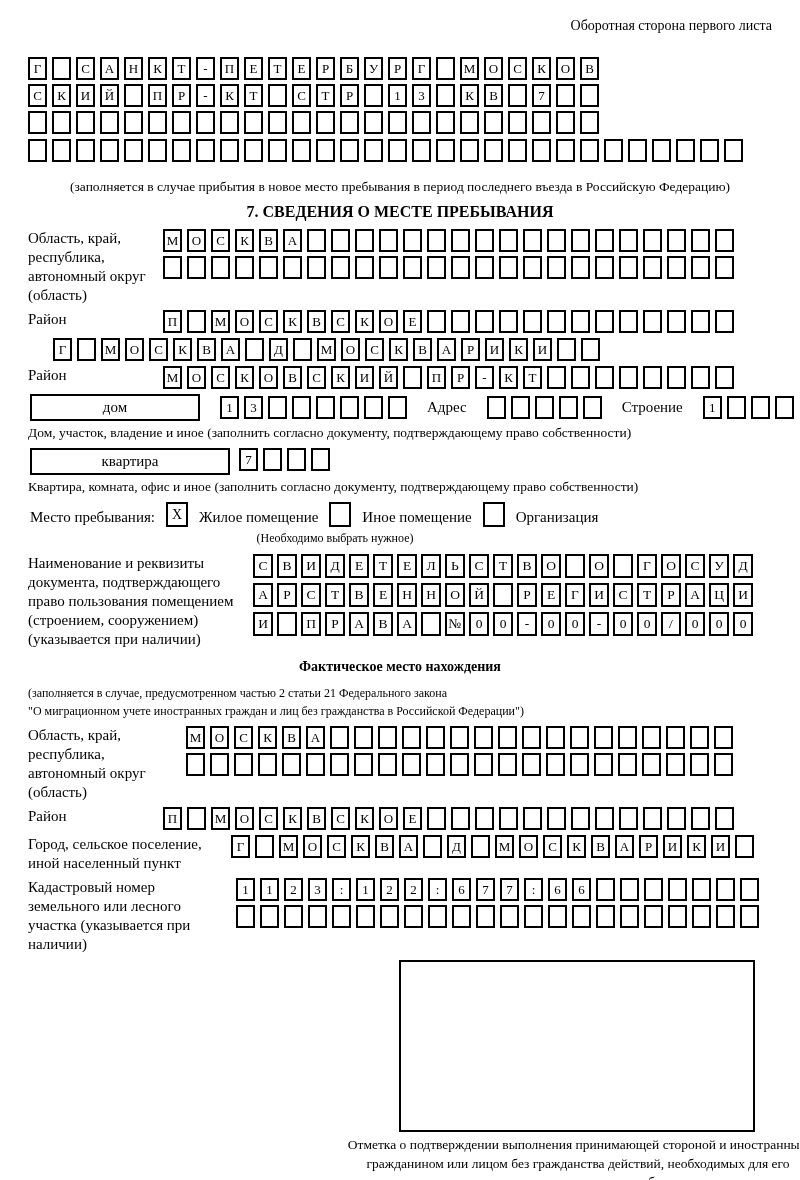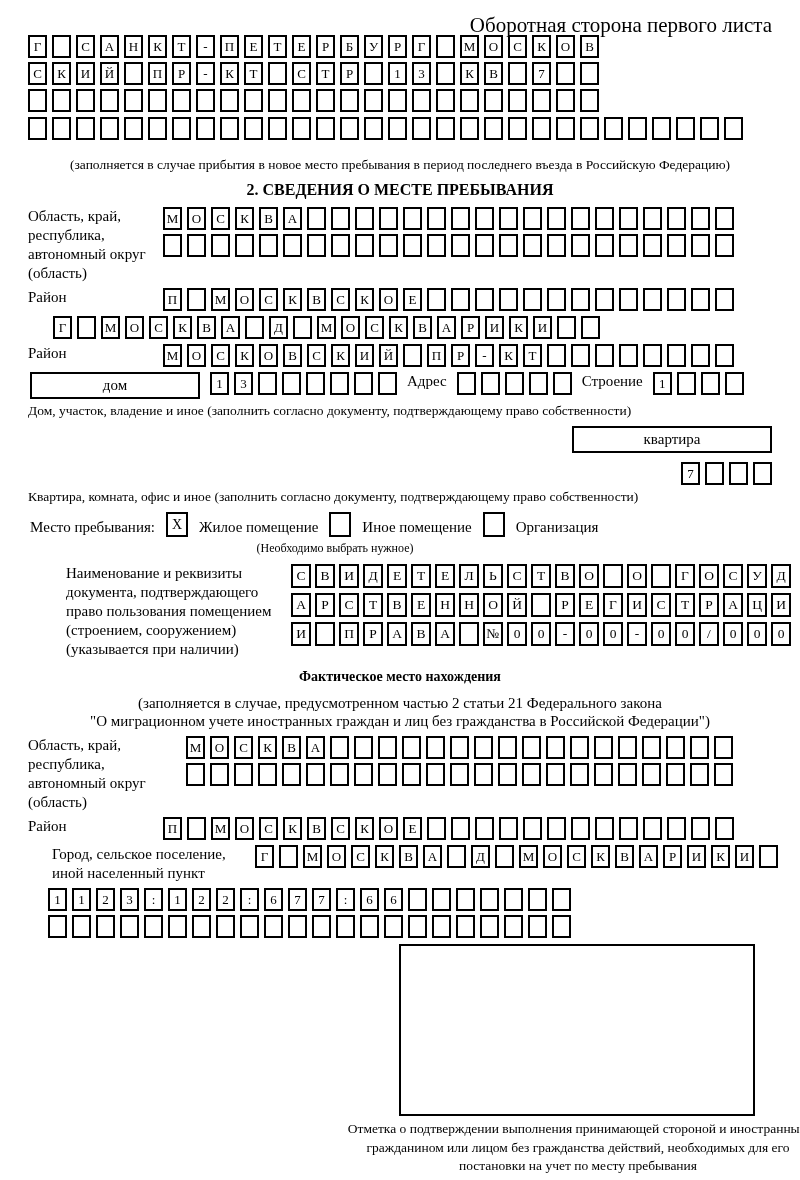--- a/index.html
+++ b/index.html
@@ -2,56 +2,56 @@
 <html><head>
 <meta charset="utf-8">
 <style>
   html,body{margin:0;padding:0;background:#fff;}
   body{
     width:800px;height:1180px;overflow:hidden;box-sizing:border-box;
     padding:16px 28px 0 28px;
     font-family:"Liberation Serif","DejaVu Serif",serif;
     color:#000;font-size:15px;line-height:19px;
   }
-  .title-right{text-align:right;font-size:21px;}
+  .title-right{text-align:right;font-size:14px;margin-bottom:22px;}
   .field{display:flex;margin-bottom:5px;}
   .label{flex-shrink:0;padding-right:8px;}
   .w147{width:147px;} .w127{width:127px;} .w150{width:150px;}
-  .w195{width:195px;margin-left:24px;} .w217{width:217px;} .w180{width:180px;}
+  .w195{width:195px;} .w217{width:217px;} .w180{width:180px;}
   .rows{display:flex;flex-direction:column;gap:4px;}
   .boxrow{display:flex;gap:5px;}
   .cbox{
     display:inline-block;box-sizing:border-box;flex-shrink:0;
     width:19px;height:23px;border:2px solid #000;
     font-size:13px;line-height:19px;text-align:center;
     font-family:"Liberation Serif",serif;background:#fff;
   }
   .big .cbox{width:20px;height:24px;line-height:20px;font-size:13.5px;}
   .big{gap:4px;}
   .indent25{margin-left:25px;}
   .caption{font-size:13.5px;line-height:17px;margin:1px 0 7px 0;}
   .center{text-align:center;margin-top:16px;}
   .h2{font-weight:bold;font-size:16px;text-align:center;margin:4px 0 8px 0;}
   .h3{font-weight:bold;font-size:14px;text-align:center;margin:8px 0 8px 0;}
   .widebox{
     box-sizing:border-box;border:2px solid #000;height:27px;
     display:flex;align-items:center;justify-content:center;
     font-size:15px;flex-shrink:0;background:#fff;
   }
-  .houserow{display:flex;gap:10px;margin:3px 0 3px 2px;}
-  .aptrow{display:flex;align-items:flex-end;gap:9px;margin:2px 0 3px 2px;flex-direction:column;}
+  .houserow{display:flex;align-items:center;gap:20px;margin:3px 0 3px 2px;}
+  .aptrow{display:flex;align-items:flex-start;gap:9px;margin:2px 0 3px 2px;}
   .inlinelabel{white-space:nowrap;}
   .stayrow{display:flex;align-items:flex-end;gap:11px;margin:4px 0 2px 2px;}
   .checkbox{
     display:inline-block;box-sizing:border-box;flex-shrink:0;
     width:22px;height:25px;border:2px solid #000;
     font-size:14px;line-height:21px;text-align:center;background:#fff;
   }
   .staynote{width:270px;margin-left:172px;text-align:center;font-size:12px;margin-bottom:6px;}
-  .notes{font-size:15px;line-height:18px;text-align:center;margin-bottom:6px;}
+  .notes{font-size:12px;line-height:18px;margin-bottom:6px;}
   .stampbox{
     box-sizing:border-box;border:2px solid #000;background:#fff;
     width:356px;height:172px;margin:6px 0 4px 371px;
   }
   .stampcaption{
     width:490px;margin-left:305px;text-align:center;
     font-size:13.5px;line-height:18.5px;
   }
 </style>
 </head>
@@ -168,21 +168,21 @@
     <span class="cbox"></span>
     <span class="cbox"></span>
     <span class="cbox"></span>
     <span class="cbox"></span>
     <span class="cbox"></span>
     <span class="cbox"></span>
     <span class="cbox"></span>
   </div>
 <div class="caption center">(заполняется в случае прибытия в новое место пребывания в период последнего въезда в Российскую Федерацию)</div>
 
-<div class="h2">2. СВЕДЕНИЯ О МЕСТЕ ПРЕБЫВАНИЯ</div>
+<div class="h2">7. СВЕДЕНИЯ О МЕСТЕ ПРЕБЫВАНИЯ</div>
 
 <div class="field">
   <div class="label w127">Область, край, республика, автономный округ (область)</div>
   <div class="rows">
     <div class="boxrow">
         <span class="cbox">М</span>
         <span class="cbox">О</span>
         <span class="cbox">С</span>
         <span class="cbox">К</span>
         <span class="cbox">В</span>
@@ -368,21 +368,21 @@
   <span>Место пребывания:</span>
   <span class="checkbox">X</span>
   <span>Жилое помещение</span>
   <span class="checkbox"></span>
   <span>Иное помещение</span>
   <span class="checkbox"></span>
   <span>Организация</span>
 </div>
 <div class="staynote">(Необходимо выбрать нужное)</div>
 
-<div class="field" style="margin-bottom:2px;margin-left:38px;">
+<div class="field" style="margin-bottom:2px;">
   <div class="label w217">Наименование и реквизиты документа, подтверждающего право пользования помещением (строением, сооружением) (указывается при наличии)</div>
   <div class="rows" style="gap:5px;">
     <div class="boxrow big">
         <span class="cbox">С</span>
         <span class="cbox">В</span>
         <span class="cbox">И</span>
         <span class="cbox">Д</span>
         <span class="cbox">Е</span>
         <span class="cbox">Т</span>
         <span class="cbox">Е</span>
@@ -564,20 +564,21 @@
       <span class="cbox">А</span>
       <span class="cbox">Р</span>
       <span class="cbox">И</span>
       <span class="cbox">К</span>
       <span class="cbox">И</span>
       <span class="cbox"></span>
     </div>
 </div>
 
 <div class="field">
+  <div class="label w180">Кадастровый номер земельного или лесного участка (указывается при наличии)</div>
   <div class="rows" style="margin-left:20px;">
     <div class="boxrow">
         <span class="cbox">1</span>
         <span class="cbox">1</span>
         <span class="cbox">2</span>
         <span class="cbox">3</span>
         <span class="cbox">:</span>
         <span class="cbox">1</span>
         <span class="cbox">2</span>
         <span class="cbox">2</span>

